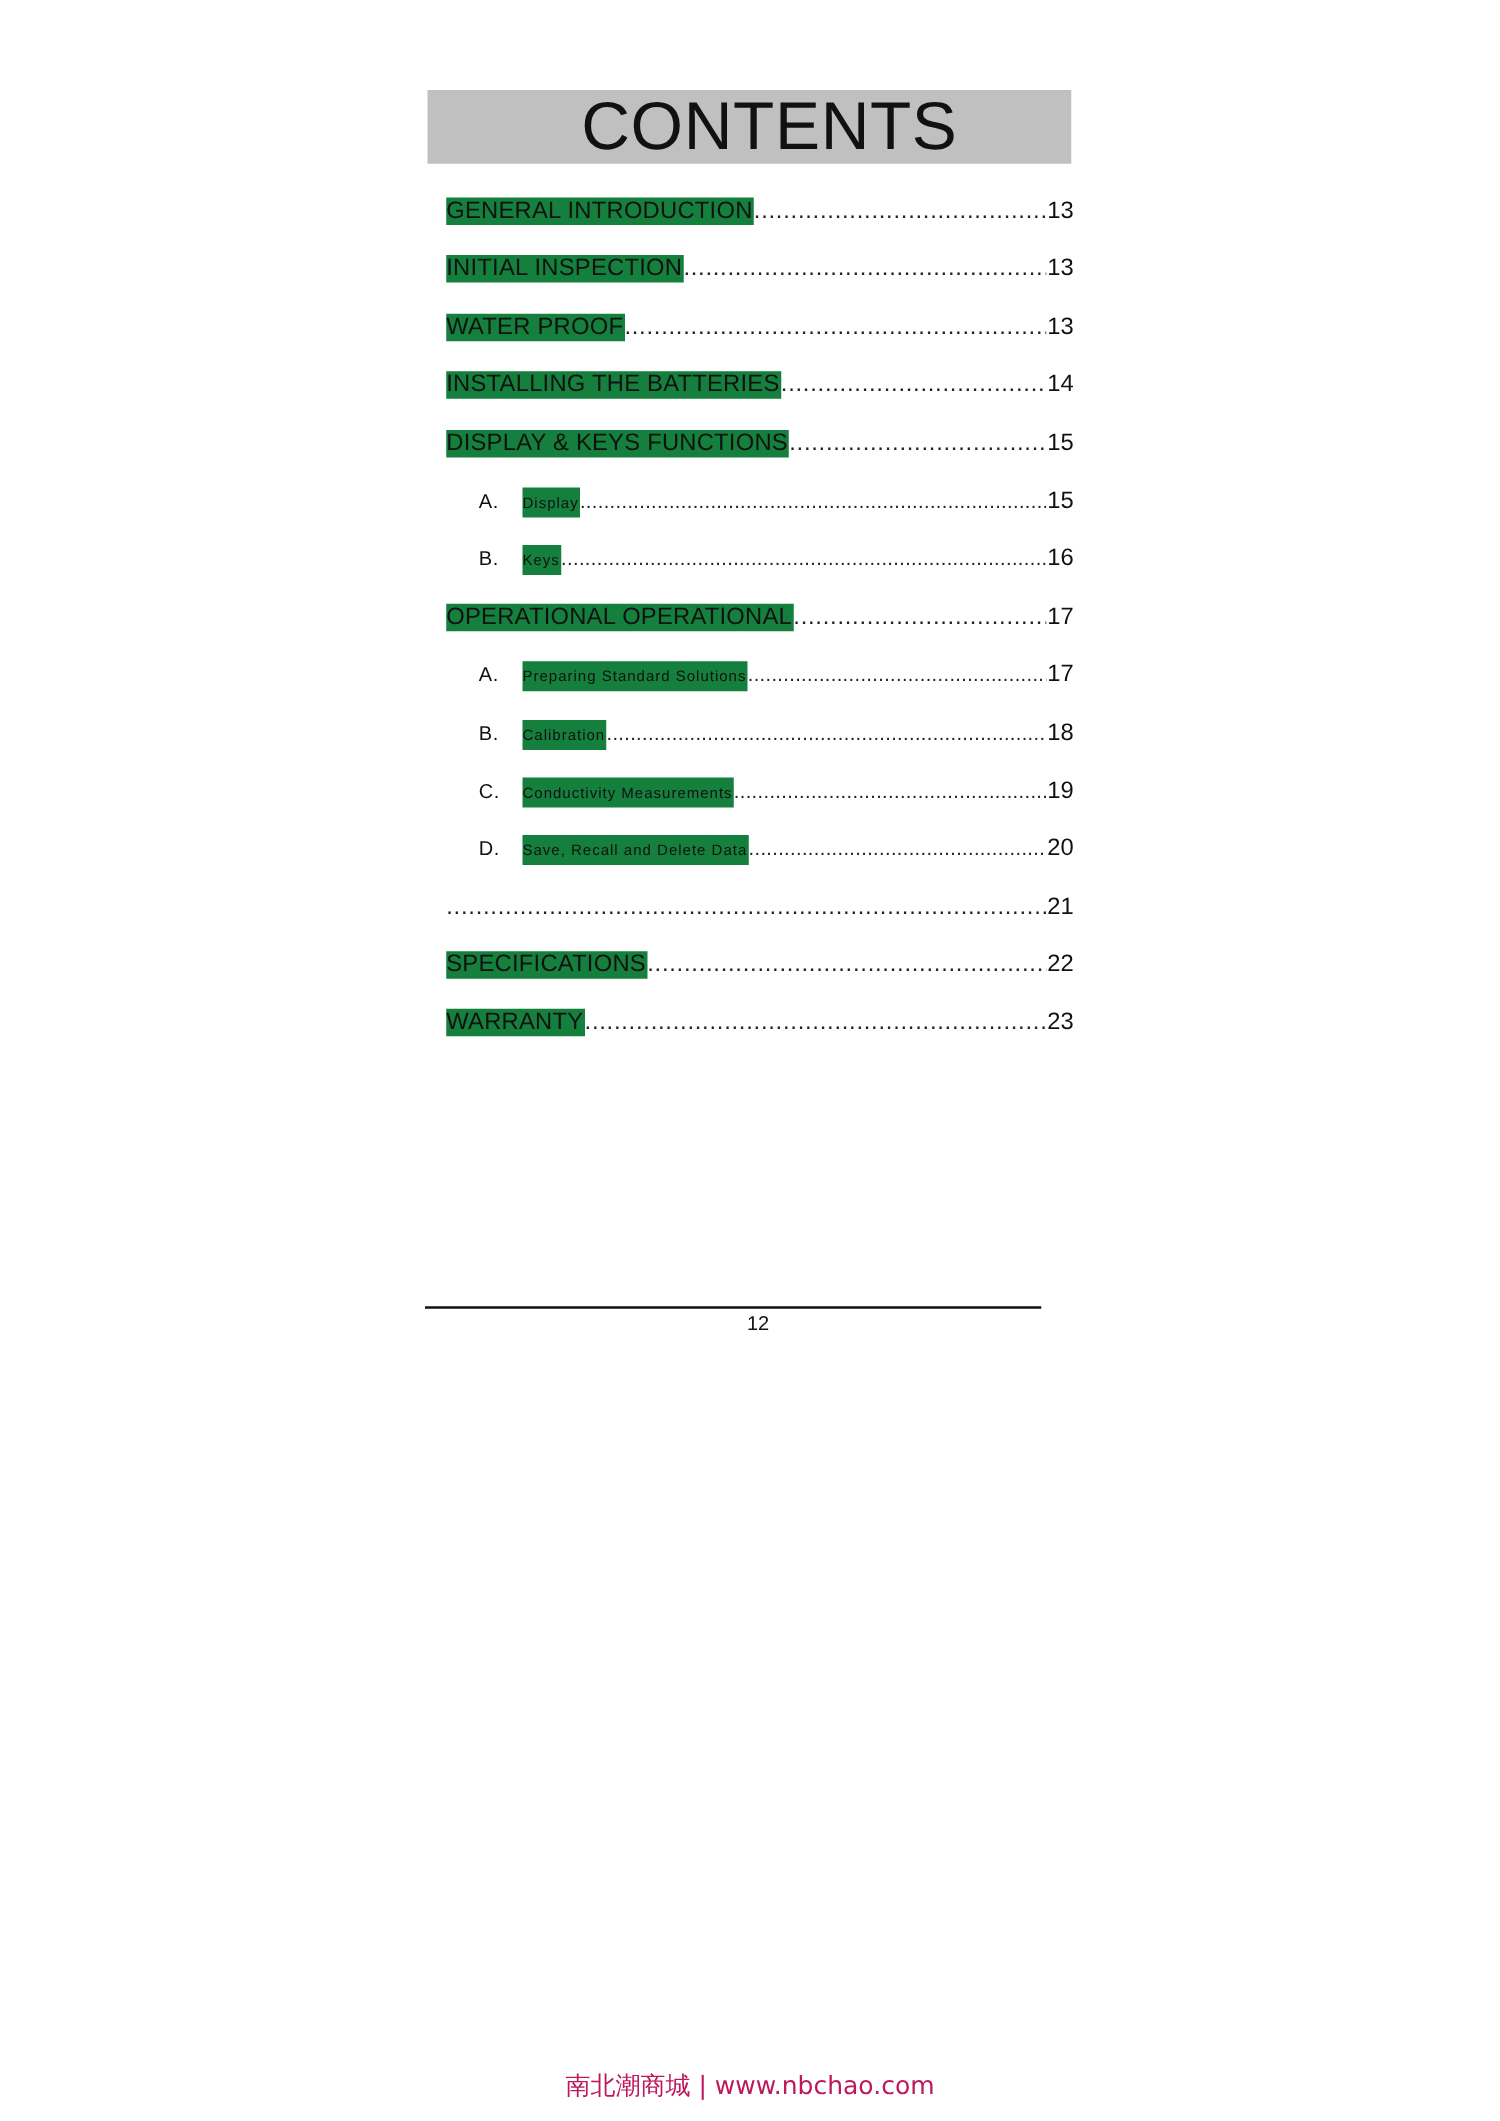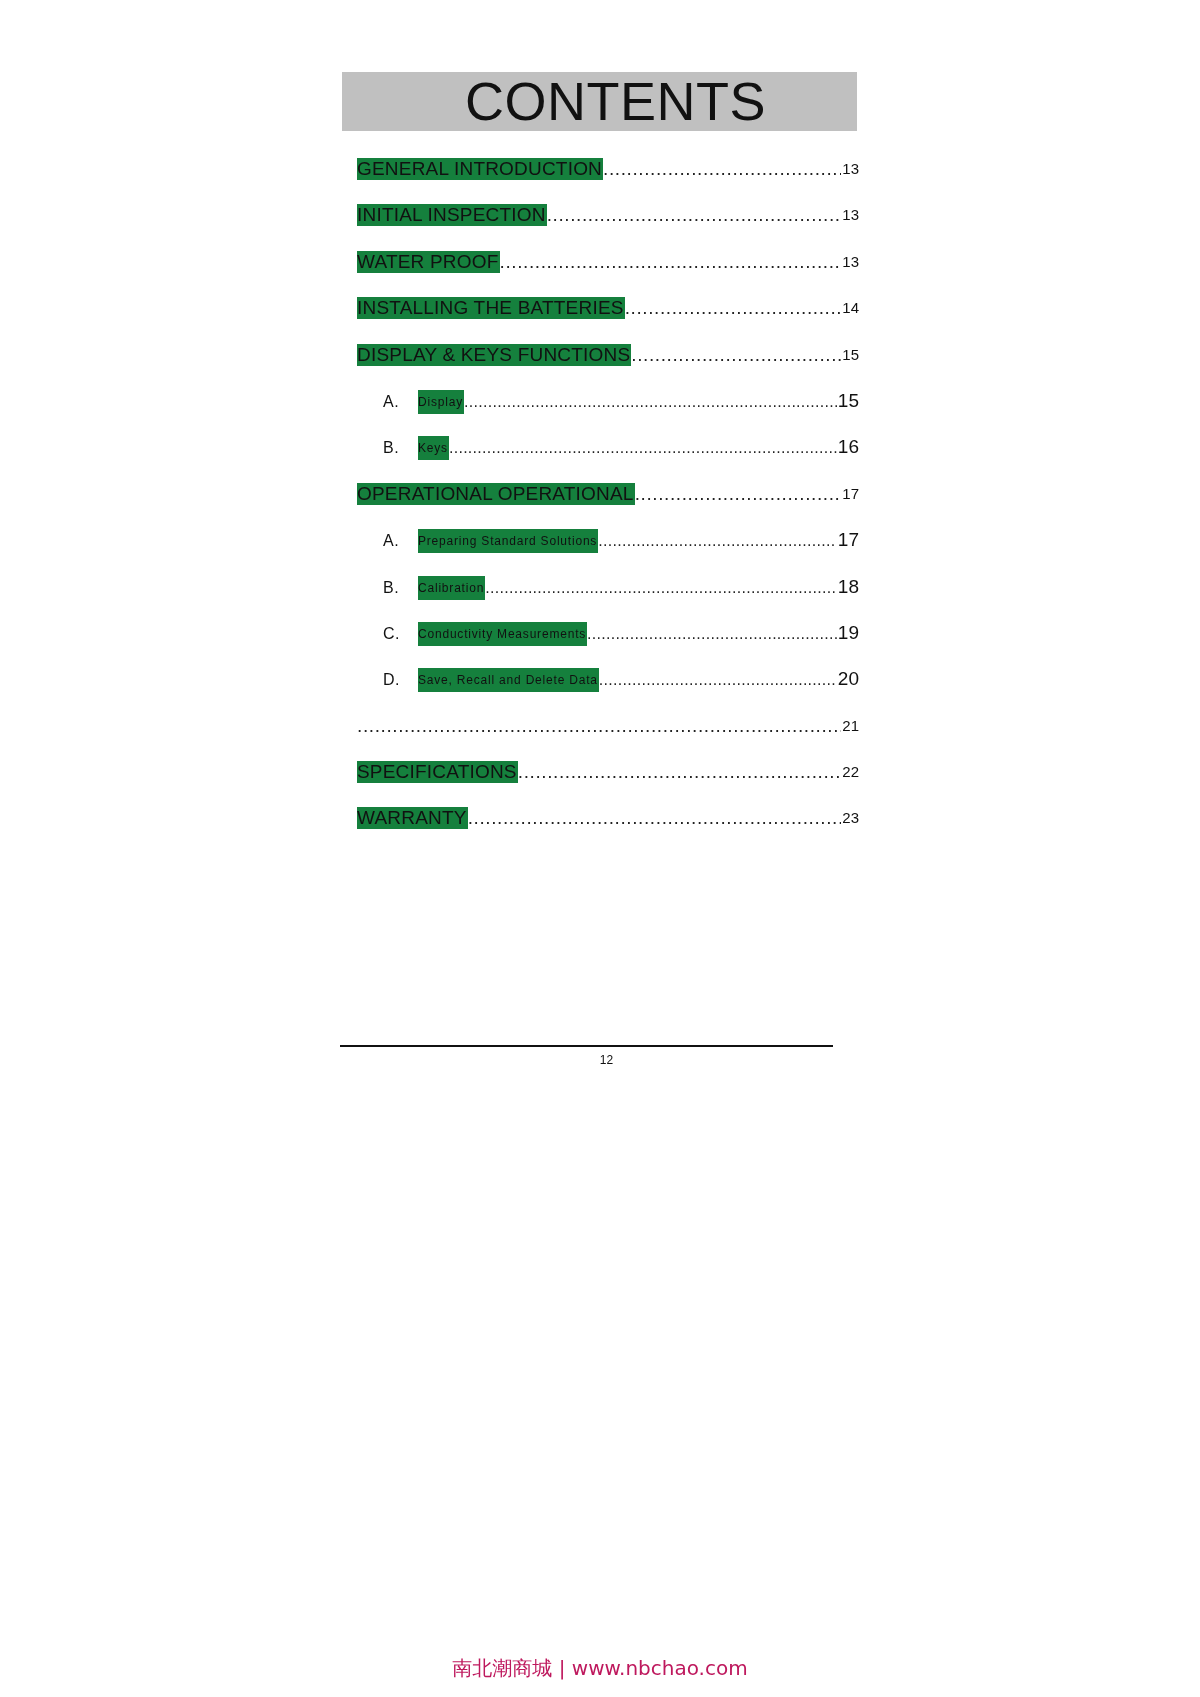--- a/index.html
+++ b/index.html
@@ -6,29 +6,29 @@
   body { width: 1200px; height: 1697px; position: relative; overflow: hidden;
          font-family: "Liberation Sans", sans-serif; color: #111111; }
   .title-box { position: absolute; left: 342px; top: 72px; width: 515px; height: 59px;
                background: #c0c0c0; }
   .title-text { position: absolute; left: 0; right: 0; top: 0; text-align: center;
                 font-size: 54px; line-height: 59px; letter-spacing: 0.5px; padding-left: 32px; }
   .toc { position: absolute; left: 357px; top: 158px; width: 502px; }
   .row { position: relative; height: 46.4px; display: flex; align-items: flex-start; white-space: nowrap; }
   .row .label { font-size: 19px; line-height: 22px; letter-spacing: 0.2px; background: #15803d; padding-right: 1px; }
   .row .dots { flex: 1; overflow: hidden; font-size: 19px; line-height: 22px; letter-spacing: 0.6px; color: #222; }
-  .row .page { font-size: 15px; line-height: 22px; padding-left: 1px; }
+  .row .page { font-size: 19px; line-height: 22px; padding-left: 1px; }
   .row.sub { padding-left: 26px; }
   .row.sub .letter { font-size: 16px; line-height: 24px; width: 35px; letter-spacing: 0.5px; }
   .row.sub .label { font-size: 12px; line-height: 24px; letter-spacing: 0.8px; }
   .row.sub .dots { font-size: 16px; line-height: 24px; letter-spacing: 0.3px; }
   .row.sub .page { font-size: 19px; line-height: 22px; }
   .footer-rule { position: absolute; left: 340px; top: 1045px; width: 493px; height: 2px; background: #111; }
   .page-num { position: absolute; left: 340px; width: 493px; top: 1050px; text-align: center;
-              font-size: 12px; line-height: 20px; padding-left: 20px; }
+              font-size: 16px; line-height: 20px; padding-left: 20px; }
   .watermark { position: absolute; left: 0; right: 0; top: 1655px; text-align: center;
                font-family: "DejaVu Sans", sans-serif; font-size: 20px; color: #be185d; }
 </style>
 </head>
 <body>
 
 <div class="title-box">
   <div class="title-text">CONTENTS</div>
 </div>
 

